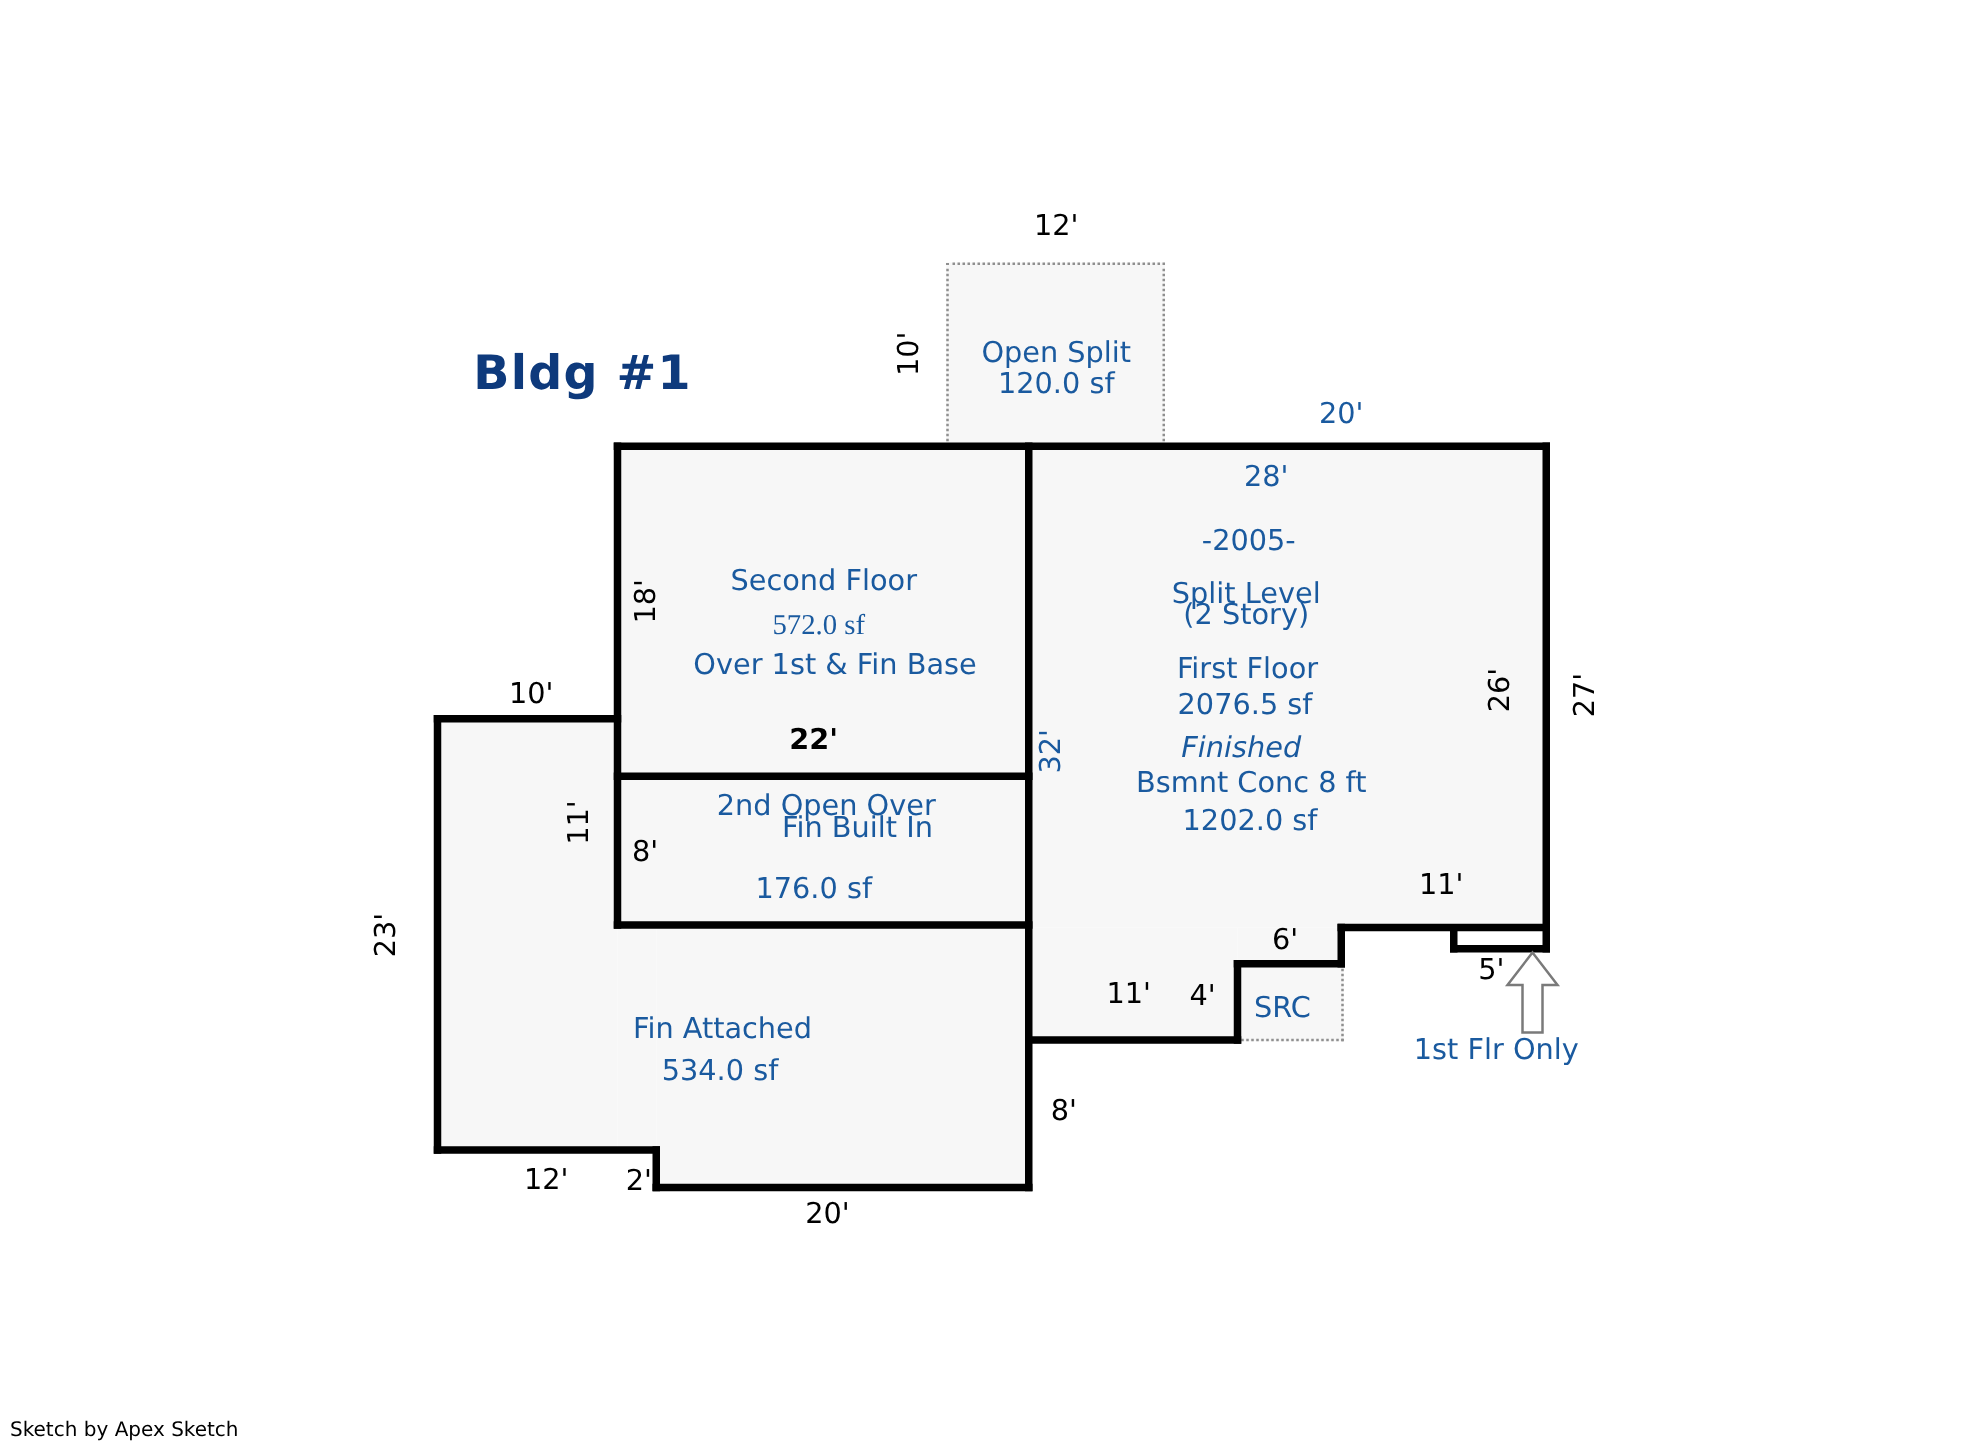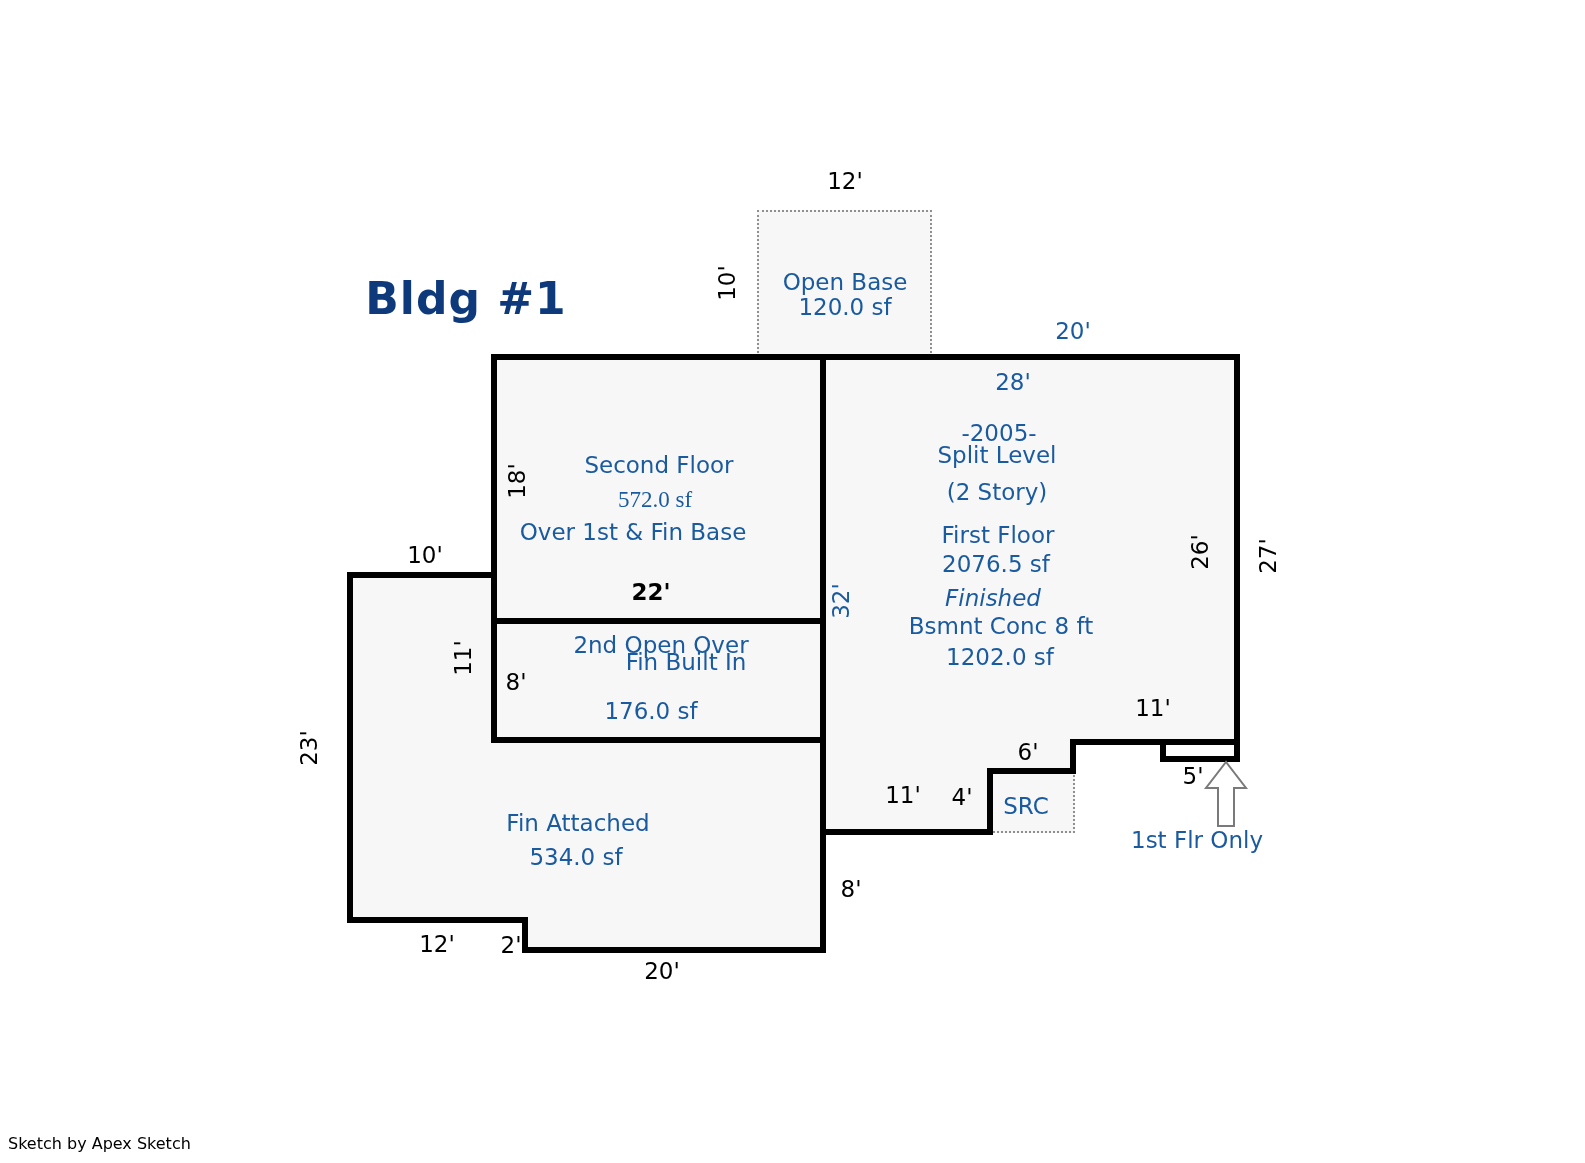--- a/index.html
+++ b/index.html
@@ -16,21 +16,21 @@
     color:#1a5a9f;font-size:23px;line-height:1.2;white-space:nowrap;
   }
   .dim{
     position:absolute;transform:translate(-50%,-50%);
     color:#000;font-size:23px;white-space:nowrap;
   }
   .dim.blue{color:#1a5a9f;}
   .rot{transform:translate(-50%,-50%) rotate(-90deg);}
   .title{
     position:absolute;transform:translate(-50%,-50%);
-    color:#0e3a7c;font-size:44px;font-weight:600;white-space:nowrap;letter-spacing:1px;
+    color:#0e3a7c;font-size:38px;font-weight:600;white-space:nowrap;letter-spacing:1px;
   }
   .footer{position:absolute;left:8px;top:1134px;color:#000;font-size:16px;}
   .arrow-svg{position:absolute;left:1203px;top:760px;}
 </style>
 </head>
 <body>
 
 <div class="canvas">
 
   <div class="region" style="left:494px;top:357px;width:330px;height:386px;"></div>
@@ -62,41 +62,41 @@
   <div class="wall" style="left:522px;top:917px;width:6px;height:36px;"></div>
   <div class="wall" style="left:987px;top:768px;width:6px;height:67px;"></div>
   <div class="wall" style="left:1070px;top:739px;width:6px;height:35px;"></div>
   <div class="wall" style="left:1160px;top:742px;width:6px;height:20px;"></div>
 
   <span class="title" style="left:466px;top:298px;">Bldg #1</span>
   <span class="footer">Sketch by Apex Sketch</span>
 
   <span class="dim" style="left:845px;top:181px;">12'</span>
   <span class="dim rot" style="left:727px;top:283px;">10'</span>
-  <span class="lbl" style="left:845px;top:283px;">Open Base</span>
+  <span class="lbl" style="left:845px;top:283px;">Open Split</span>
   <span class="lbl" style="left:845px;top:308px;">120.0 sf</span>
 
   <span class="dim blue" style="left:1073px;top:331px;">20'</span>
   <span class="dim blue" style="left:1013px;top:382px;">28'</span>
   <span class="lbl" style="left:999px;top:434px;">-2005-</span>
-  <span class="lbl" style="left:997px;top:456px;">Split Level</span>
+  <span class="lbl" style="left:997px;top:476px;">Split Level</span>
   <span class="lbl" style="left:997px;top:493px;">(2 Story)</span>
   <span class="lbl" style="left:998px;top:536px;">First Floor</span>
   <span class="lbl" style="left:996px;top:565px;">2076.5 sf</span>
   <span class="lbl" style="left:993px;top:599px;font-style:italic;">Finished</span>
   <span class="lbl" style="left:1001px;top:627px;">Bsmnt Conc 8 ft</span>
   <span class="lbl" style="left:1000px;top:658px;">1202.0 sf</span>
   <span class="dim rot" style="left:1200px;top:552px;">26'</span>
   <span class="dim rot" style="left:1268px;top:556px;">27'</span>
   <span class="dim rot blue" style="left:841px;top:601px;">32'</span>
 
   <span class="dim rot" style="left:517px;top:481px;">18'</span>
   <span class="lbl" style="left:659px;top:466px;">Second Floor</span>
   <span class="lbl" style="left:655px;top:500px;font-family:Liberation Serif, serif;">572.0 sf</span>
-  <span class="lbl" style="left:633px;top:533px;">Over 1st &amp; Fin Base</span>
+  <span class="lbl" style="left:668px;top:533px;">Over 1st &amp; Fin Base</span>
   <span class="dim" style="left:651px;top:592px;font-weight:bold;">22'</span>
 
   <span class="dim" style="left:516px;top:682px;">8'</span>
   <span class="lbl" style="left:661px;top:646px;">2nd Open Over</span>
   <span class="lbl" style="left:650px;top:663px;margin-left:36px;">Fin Built In</span>
   <span class="lbl" style="left:651px;top:712px;">176.0 sf</span>
 
   <span class="dim" style="left:425px;top:555px;">10'</span>
   <span class="dim rot" style="left:463px;top:658px;">11'</span>
   <span class="dim rot" style="left:309px;top:748px;">23'</span>

